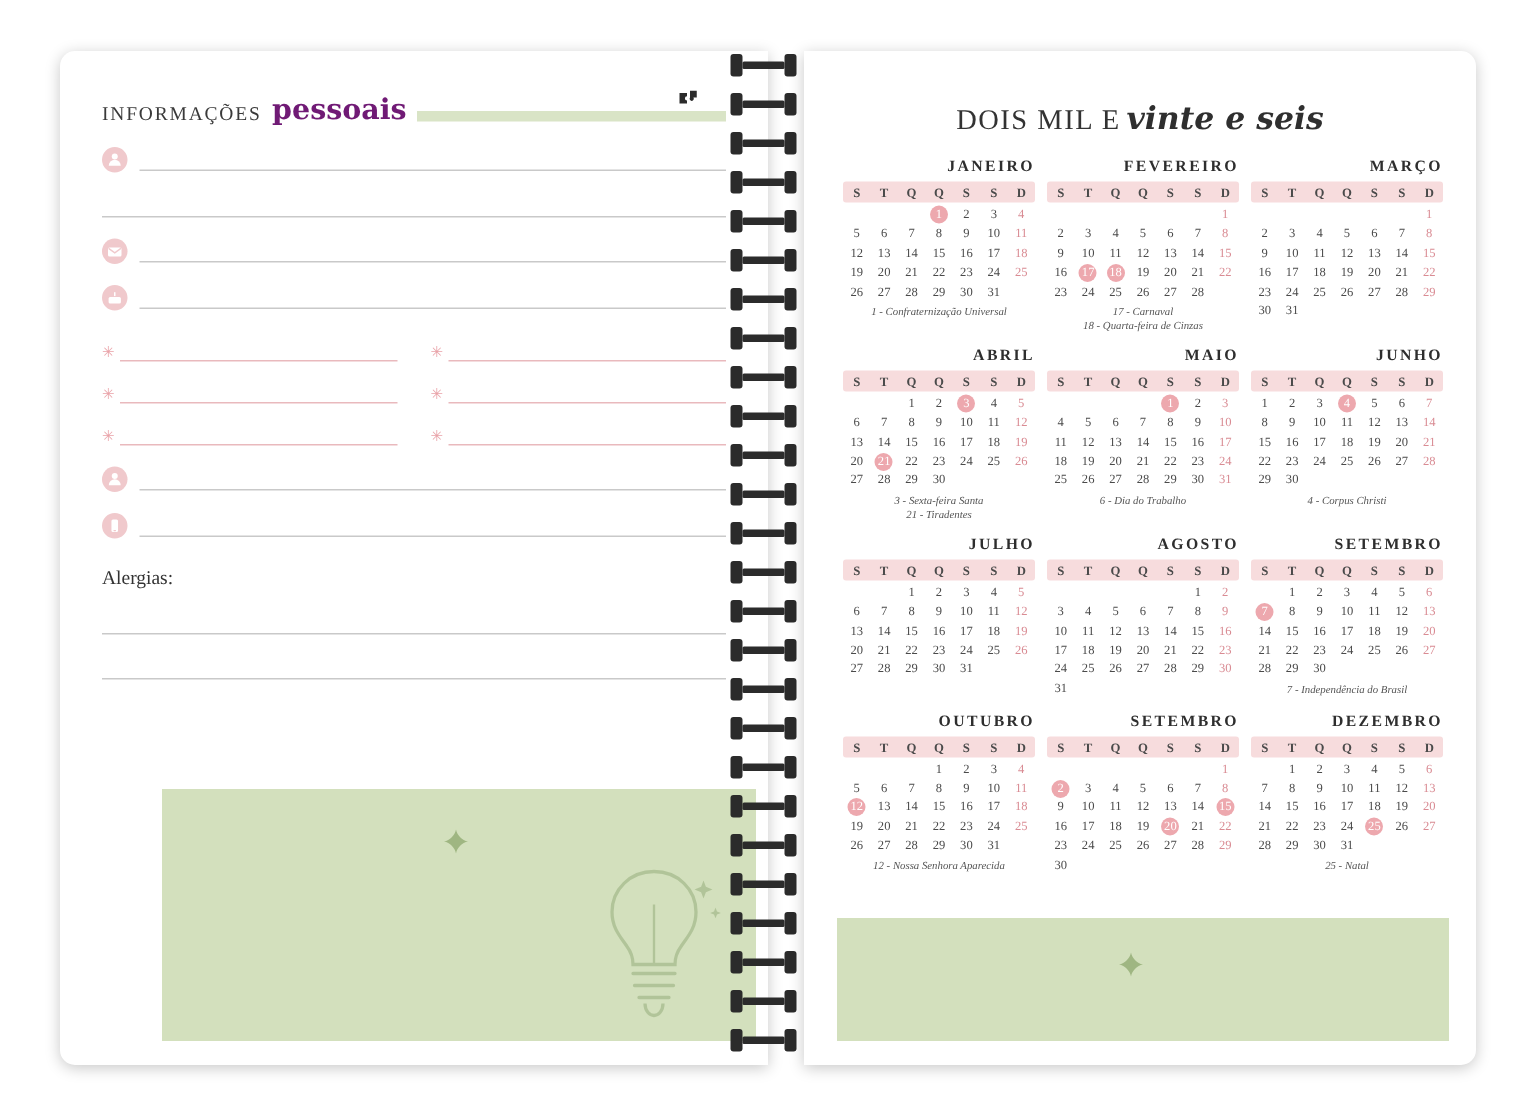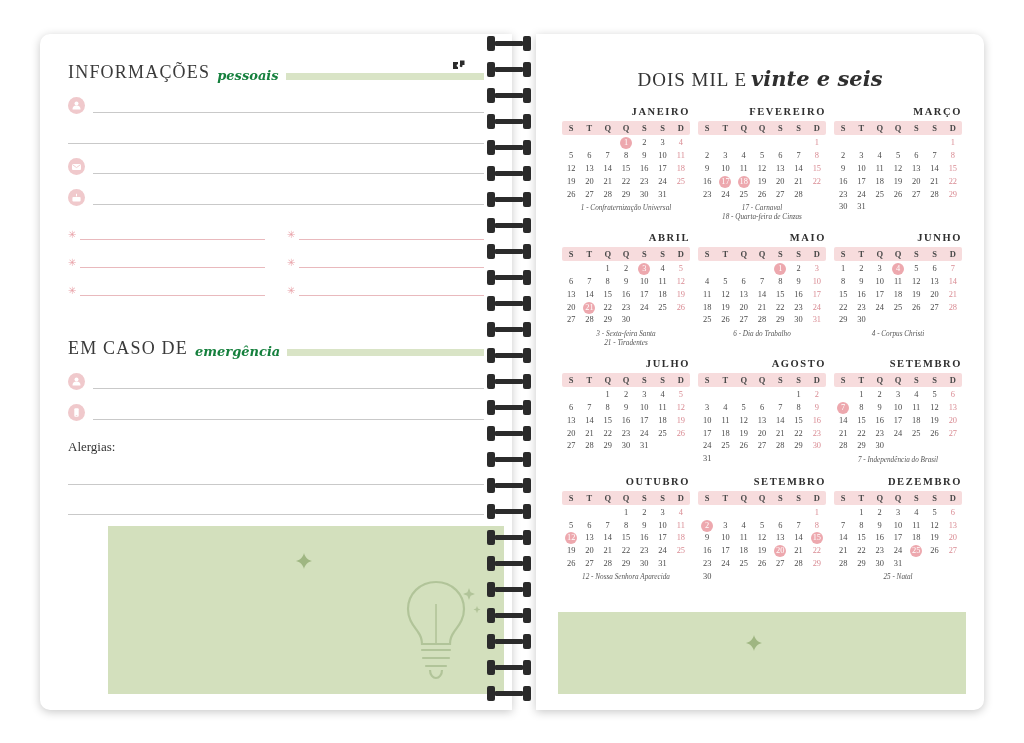--- a/index.html
+++ b/index.html
@@ -16,22 +16,22 @@
   .spiral{position:absolute;left:487px;top:36px;width:56px;height:672px;}
   .ring{position:absolute;left:0;width:44px;height:15px;}
   .ring .bar{position:absolute;left:8px;top:5px;width:28px;height:5px;background:#2b2b2b;border-radius:1px;}
   .ring .capL{position:absolute;left:0;top:0;width:8px;height:15px;background:#2b2b2b;border-radius:2px;}
   .ring .capR{position:absolute;left:36px;top:0;width:8px;height:15px;background:#2b2b2b;border-radius:2px;}
 
   
   .lp{position:absolute;left:28px;top:28px;width:416px;}
 
   .sec-title{display:flex;align-items:flex-end;gap:7px;}
-  .sec-title .t1{font-family:"Liberation Serif",serif;font-size:18px;letter-spacing:1.2px;color:#3a3a3a;}
-  .sec-title .t2{font-family:"DejaVu Serif",serif;font-style:italic;font-size:13px;color:#15803d;font-weight:bold;}
+  .sec-title .t1{font-family:"Liberation Serif",serif;font-size:13px;letter-spacing:1.2px;color:#3a3a3a;}
+  .sec-title .t2{font-family:"DejaVu Serif",serif;font-size:19px;color:#701a75;font-weight:bold;}
   .rule-green{flex:1;height:7px;background:#d9e4c6;margin-bottom:3px;}
 
   .field-row{display:flex;align-items:center;gap:8px;margin-top:14px;}
   .ico{width:17px;height:17px;border-radius:50%;background:#f0c9cc;display:inline-block;position:relative;flex:0 0 auto;}
   .ico svg{position:absolute;left:3px;top:3px;}
   .line{flex:1;border-bottom:1px solid #c9c9c9;height:13px;}
   .line.pink{border-bottom:1px solid #e9b9bd;}
 
   .plain-line{border-bottom:1px solid #c9c9c9;height:13px;margin-top:16px;}
 
@@ -144,25 +144,20 @@
               <span class="ast">✳</span>
               <span class="line pink"></span>
             </div>
           <div class="mini-row">
               <span class="ast">✳</span>
               <span class="line pink"></span>
             </div>
         </div>
       </div>
 
-      <div class="sec-title" style="margin-top:42px;">
-        <span class="t1">EM CASO DE</span>
-        <span class="t2">emergência</span>
-        <span class="rule-green"></span>
-      </div>
 
       <div class="field-row">
         <span class="ico">
           <svg width="11" height="11" viewBox="0 0 11 11">
               <circle cx="5.5" cy="3.4" r="2" fill="#fff"></circle>
               <path d="M1.5 9.5a4 4 0 0 1 8 0z" fill="#fff"></path>
             </svg>
         </span>
         <span class="line"></span>
       </div>

